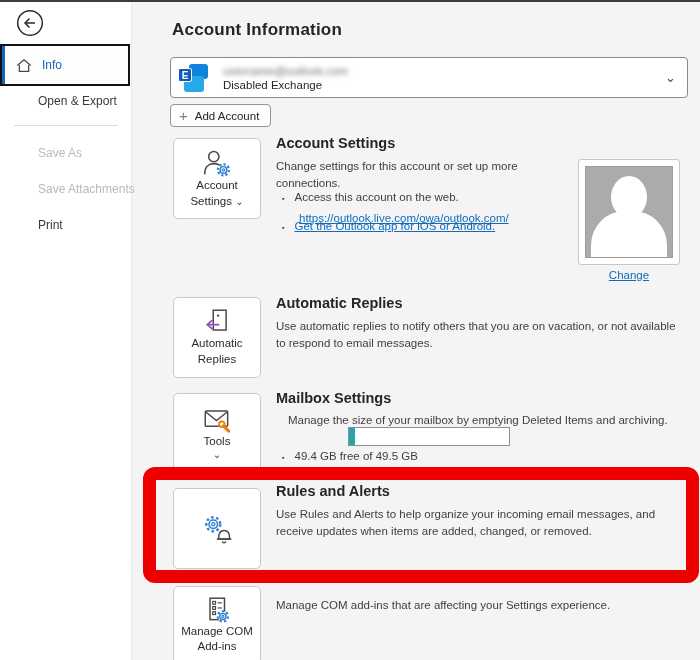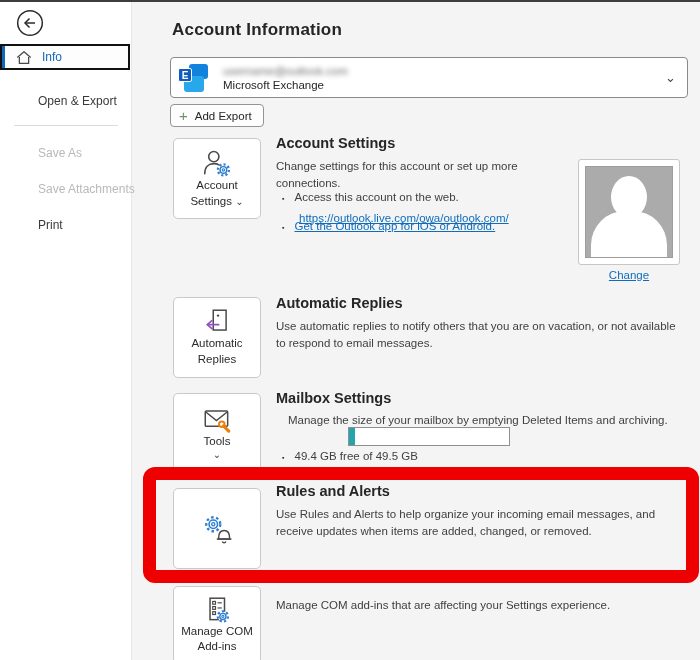--- a/index.html
+++ b/index.html
@@ -7,21 +7,21 @@
   #app {
     position:relative; width:700px; height:660px; overflow:hidden;
     font-family:"Liberation Sans", sans-serif; color:#262626; background:#f4f4f4;
   }
   .topline { position:absolute; left:0; top:0; width:700px; height:2px; background:#3d3d3d; z-index:6; }
 
   
   #sidebar { position:absolute; left:0; top:0; width:132px; height:660px; background:#ffffff; border-right:1px solid #e7e7e7; }
   #back-btn { position:absolute; left:16px; top:9px; width:28px; height:28px; cursor:pointer; }
   #info-item {
-    position:absolute; left:0; top:44px; width:130px; height:26px;
+    position:absolute; left:0; top:44px; width:130px; height:42px;
     border:2px solid #111111; background:#fdfdfd; display:flex; align-items:center; cursor:pointer;
   }
   #info-accent { position:absolute; left:0; top:0; width:3px; height:100%; background:#1467b8; }
   #info-item .home { margin-left:13px; width:18px; height:17px; }
   #info-item .lbl { margin-left:9px; font-size:12px; color:#1467b8; }
   .nav-item { position:absolute; left:38px; font-size:12px; color:#3a3a3a; cursor:pointer; white-space:nowrap; }
   .nav-item.disabled { color:#b9b9b9; cursor:default; }
   #nav-divider { position:absolute; left:14px; top:125px; width:104px; height:1px; background:#dcdcdc; }
 
   
@@ -122,27 +122,27 @@
 
   <div id="page-title">Account Information</div>
 
   <div id="account-dd">
     <div id="ex-logo">
       <div class="sq1"></div>
         <div class="sq2"></div>
       <div class="badge">E</div>
     </div>
     <div id="dd-email">username@outlook.com</div>
-    <div id="dd-provider">Microsoft Exchange</div>
+    <div id="dd-provider">Disabled Exchange</div>
     <div id="dd-chevron">⌄</div>
   </div>
 
   <div id="add-account">
     <span class="plus">+</span>
-    <span>Add Export</span>
+    <span>Add Account</span>
   </div>
 
   <div class="tile" id="tile-account">
     <svg width="32" height="30" viewBox="0 0 30 28">
       <circle cx="12" cy="8" r="4.8" fill="none" stroke="#4a4a4a" stroke-width="1.5"></circle>
       <path d="M3.5 24 C3.5 17.5 7.5 14.6 12 14.6 c1.9 0 3.5 .4 4.9 1.2" fill="none" stroke="#4a4a4a" stroke-width="1.5" stroke-linecap="round"></path>
       <circle cx="21" cy="20.5" r="5.2" fill="none" stroke="#2d7dd2" stroke-width="2.1" stroke-dasharray="2 2"></circle>
       <circle cx="21" cy="20.5" r="3.1" fill="#ffffff" stroke="#2d7dd2" stroke-width="1.4"></circle>
       <circle cx="21" cy="20.5" r="1.1" fill="none" stroke="#2d7dd2" stroke-width="1.1"></circle>
     </svg>

